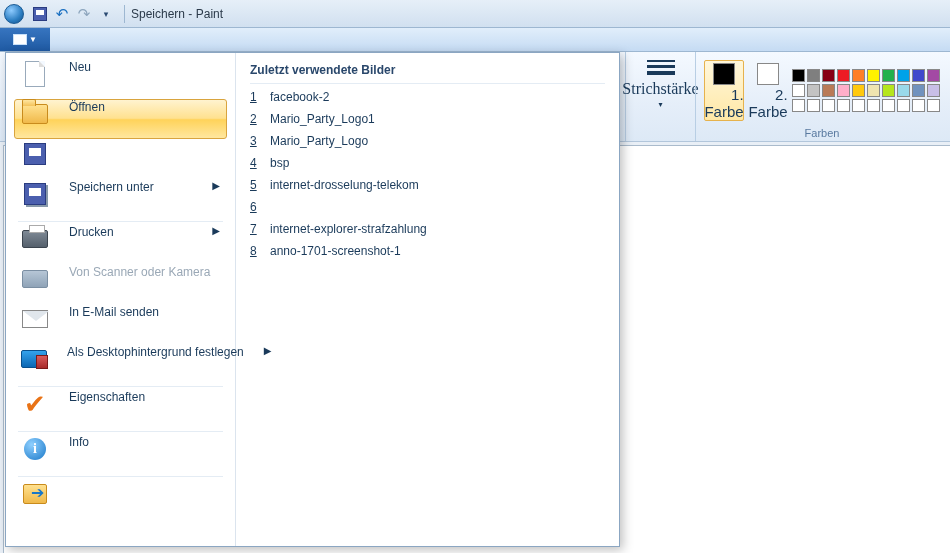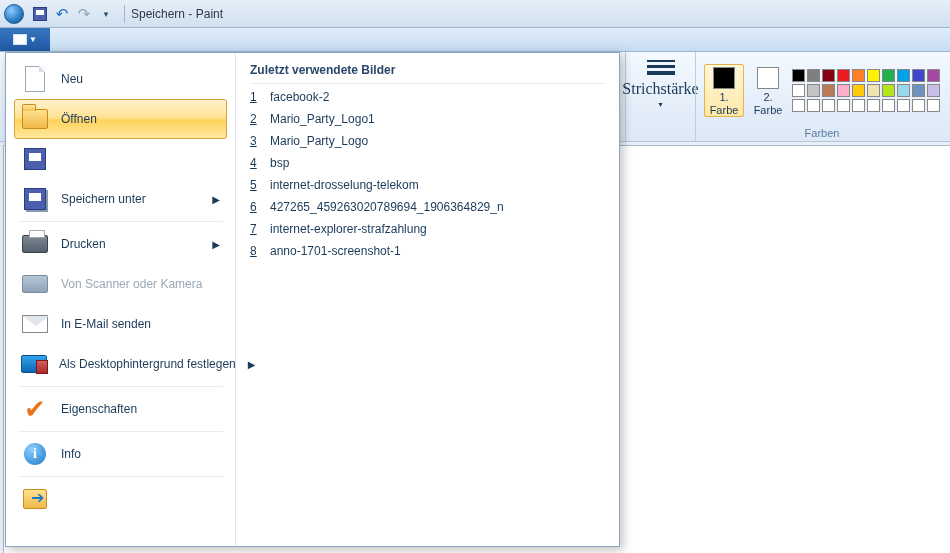--- a/index.html
+++ b/index.html
@@ -114,21 +114,21 @@
     border-radius: 2px;
     cursor: pointer;
   }
   .color-btn.sel {
     background: linear-gradient(#fff7dc, #ffe8a6);
     border-color: #e6b24d;
   }
   .color-btn .sw {
     width: 22px; height: 22px; border: 1px solid #888;
   }
-  .color-btn .lbl { font-size: 11px; color:#1a3a5a; line-height:1.1; text-align:center; }
+  .color-btn .lbl { font-size: 15px; color:#1a3a5a; line-height:1.1; text-align:right; }
   .palette {
     display: flex; flex-direction: column; gap: 2px;
   }
   .pal-row { display:flex; gap:2px; }
   .pal-sw {
     width: 13px; height: 13px;
     border: 1px solid #888;
     cursor: pointer;
   }
 
@@ -160,22 +160,21 @@
   }
   .fm-left {
     width: 230px;
     border-right: 1px solid #dbe4ee;
     padding: 6px 8px;
     display: flex;
     flex-direction: column;
   }
   .fm-item {
     display: flex;
-    align-items: center;
-    gap: 12px;
+    gap: 20px;
     height: 40px;
     padding: 0 6px;
     border: 1px solid transparent;
     border-radius: 3px;
     color: #1a3a5a;
     cursor: pointer;
     white-space: nowrap;
   }
   .fm-item.highlight {
     background: linear-gradient(#fff3cf, #ffe18f 48%, #ffd35a 52%, #ffe79f);
@@ -450,21 +449,20 @@
         <div class="recent-item">
           <span class="num">4</span>
           <span class="name">bsp</span>
         </div>
         <div class="recent-item">
           <span class="num">5</span>
           <span class="name">internet-drosselung-telekom</span>
         </div>
         <div class="recent-item">
           <span class="num">6</span>
-          <span class="name">427265_459263020789694_1906364829_n</span>
         </div>
         <div class="recent-item">
           <span class="num">7</span>
           <span class="name">internet-explorer-strafzahlung</span>
         </div>
         <div class="recent-item">
           <span class="num">8</span>
           <span class="name">anno-1701-screenshot-1</span>
         </div>
       </div>

